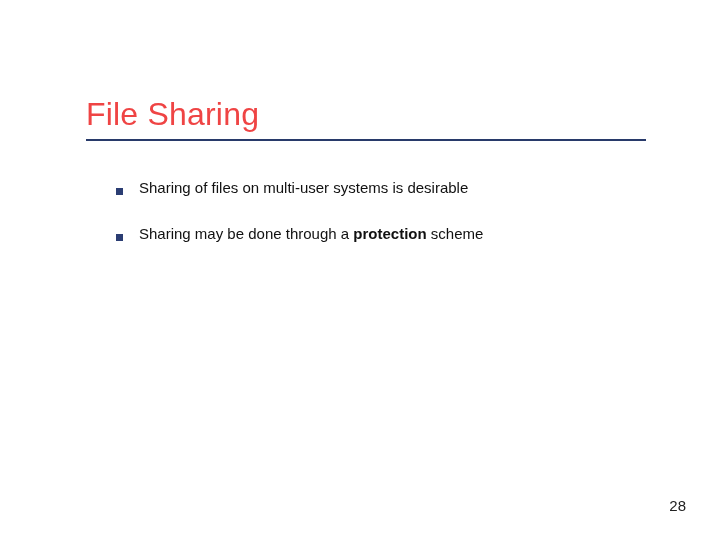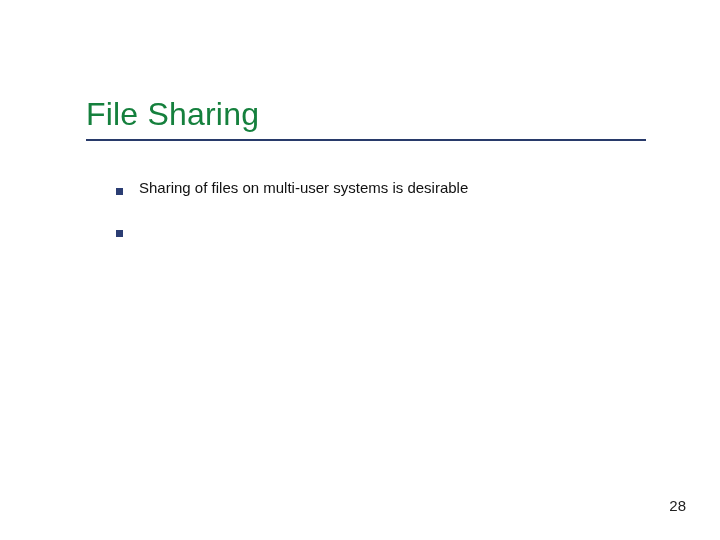--- a/index.html
+++ b/index.html
@@ -20,21 +20,21 @@
   }
   .title-wrap {
     position: absolute;
     left: 86px;
     top: 96px;
     width: 560px;
   }
   .title {
     font-size: 32px;
     font-weight: 400;
-    color: #15803d;
+    color: #ef4444;
     letter-spacing: 0.2px;
   }
   .title-rule {
     margin-top: 6px;
     width: 560px;
     height: 2px;
     background: #283a6a;
   }
   .body {
     position: absolute;
@@ -81,20 +81,23 @@
 
   <div class="body">
 
     <div class="item">
       <div class="bullet"></div>
       <div class="item-text">Sharing of files on multi-user systems is desirable</div>
     </div>
 
     <div class="item">
       <div class="bullet"></div>
+      <div class="item-text">
+        <span>Sharing may be done through a </span><b>protection</b><span> scheme</span>
+      </div>
     </div>
 
 
 
   </div>
 
   <div class="page-number">28</div>
 
 </div>
 

